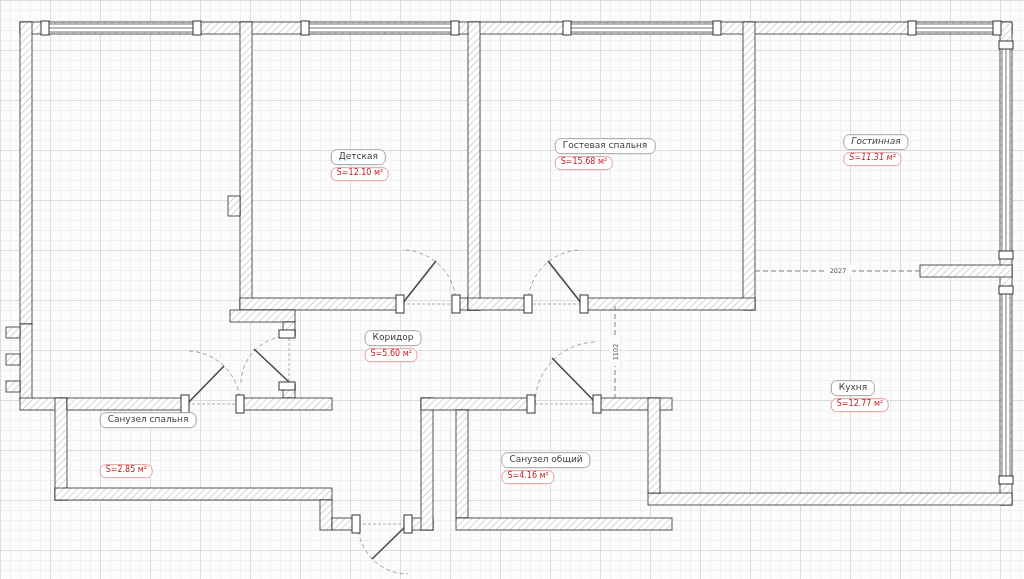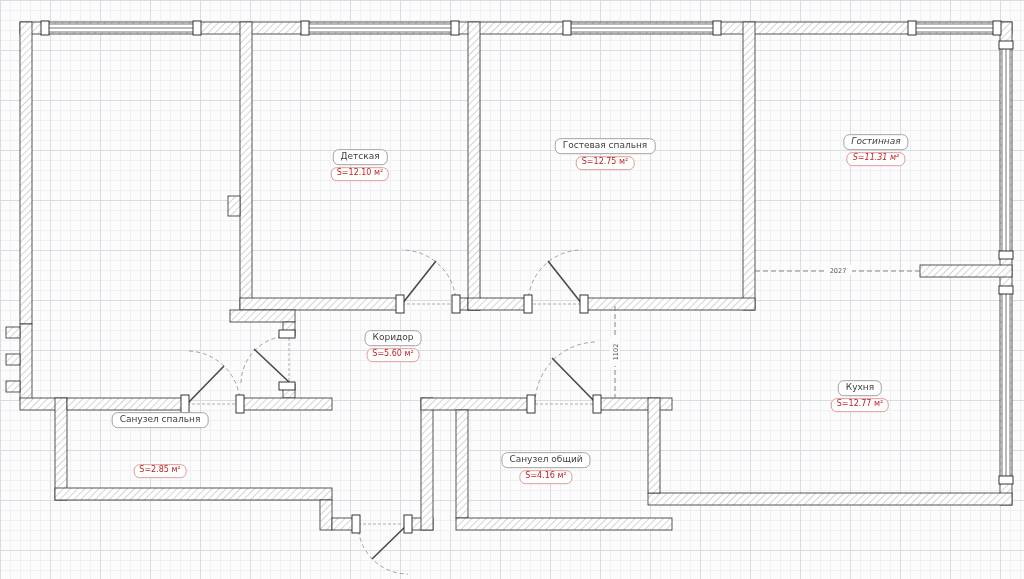--- a/index.html
+++ b/index.html
@@ -22,21 +22,21 @@
   .win-line{stroke:#3a3a3a;stroke-width:0.7;}
   .post{fill:#ffffff;stroke:#222222;stroke-width:0.9;}
   .leaf{stroke:#4a4a4a;stroke-width:1.6;fill:none;}
   .swing{stroke:#8a8a8a;stroke-width:0.8;fill:none;stroke-dasharray:4 3;}
   .gapdash{stroke:#9a9a9a;stroke-width:0.8;stroke-dasharray:3 2;}
   .passage{stroke:#777777;stroke-width:0.9;stroke-dasharray:5 3;}
   .dim-bg{fill:#fcfcfd;}
   .dim-text{font-family:"DejaVu Sans",sans-serif;font-size:6.5px;fill:#555555;}
   .room-label{
     position:absolute;transform:translate(-50%,-50%);
-    display:flex;flex-direction:column;align-items:center;gap:2px;z-index:2;
+    display:flex;flex-direction:column;align-items:flex-start;gap:2px;z-index:2;
   }
   .room-name{
     background:#ffffff;border:1px solid #a3a3a3;border-radius:6px;
     padding:1px 7px 2px;font-size:9px;color:#3d3d3d;white-space:nowrap;line-height:1.25;
   }
   .room-area{
     background:#ffffff;border:1px solid #e09b9b;border-radius:6px;
     padding:0 5px 1px;font-size:8px;color:#c22222;white-space:nowrap;line-height:1.3;
   }
 </style>
@@ -198,35 +198,35 @@
       </g>
     </g>
   </svg>
 
   <div class="room-label" style="left:360px;top:165px;">
     <div class="room-name">Детская</div>
     <div class="room-area">S=12.10 м²</div>
   </div>
   <div class="room-label" style="left:605px;top:154px;">
     <div class="room-name">Гостевая спальня</div>
-    <div class="room-area">S=12.75 м²</div>
+    <div class="room-area">S=15.68 м²</div>
   </div>
   <div class="room-label" style="left:876px;top:150px;font-style:italic;">
     <div class="room-name">Гостинная</div>
     <div class="room-area">S=11.31 м²</div>
   </div>
   <div class="room-label" style="left:393px;top:346px;">
     <div class="room-name">Коридор</div>
     <div class="room-area">S=5.60 м²</div>
   </div>
   <div class="room-label" style="left:860px;top:396px;">
     <div class="room-name">Кухня</div>
     <div class="room-area">S=12.77 м²</div>
   </div>
-  <div class="room-label" style="left:160px;top:445px;gap:36px;">
+  <div class="room-label" style="left:148px;top:445px;gap:36px;">
     <div class="room-name">Санузел спальня</div>
     <div class="room-area">S=2.85 м²</div>
   </div>
   <div class="room-label" style="left:546px;top:468px;">
     <div class="room-name">Санузел общий</div>
     <div class="room-area">S=4.16 м²</div>
   </div>
 
 </div>
 

